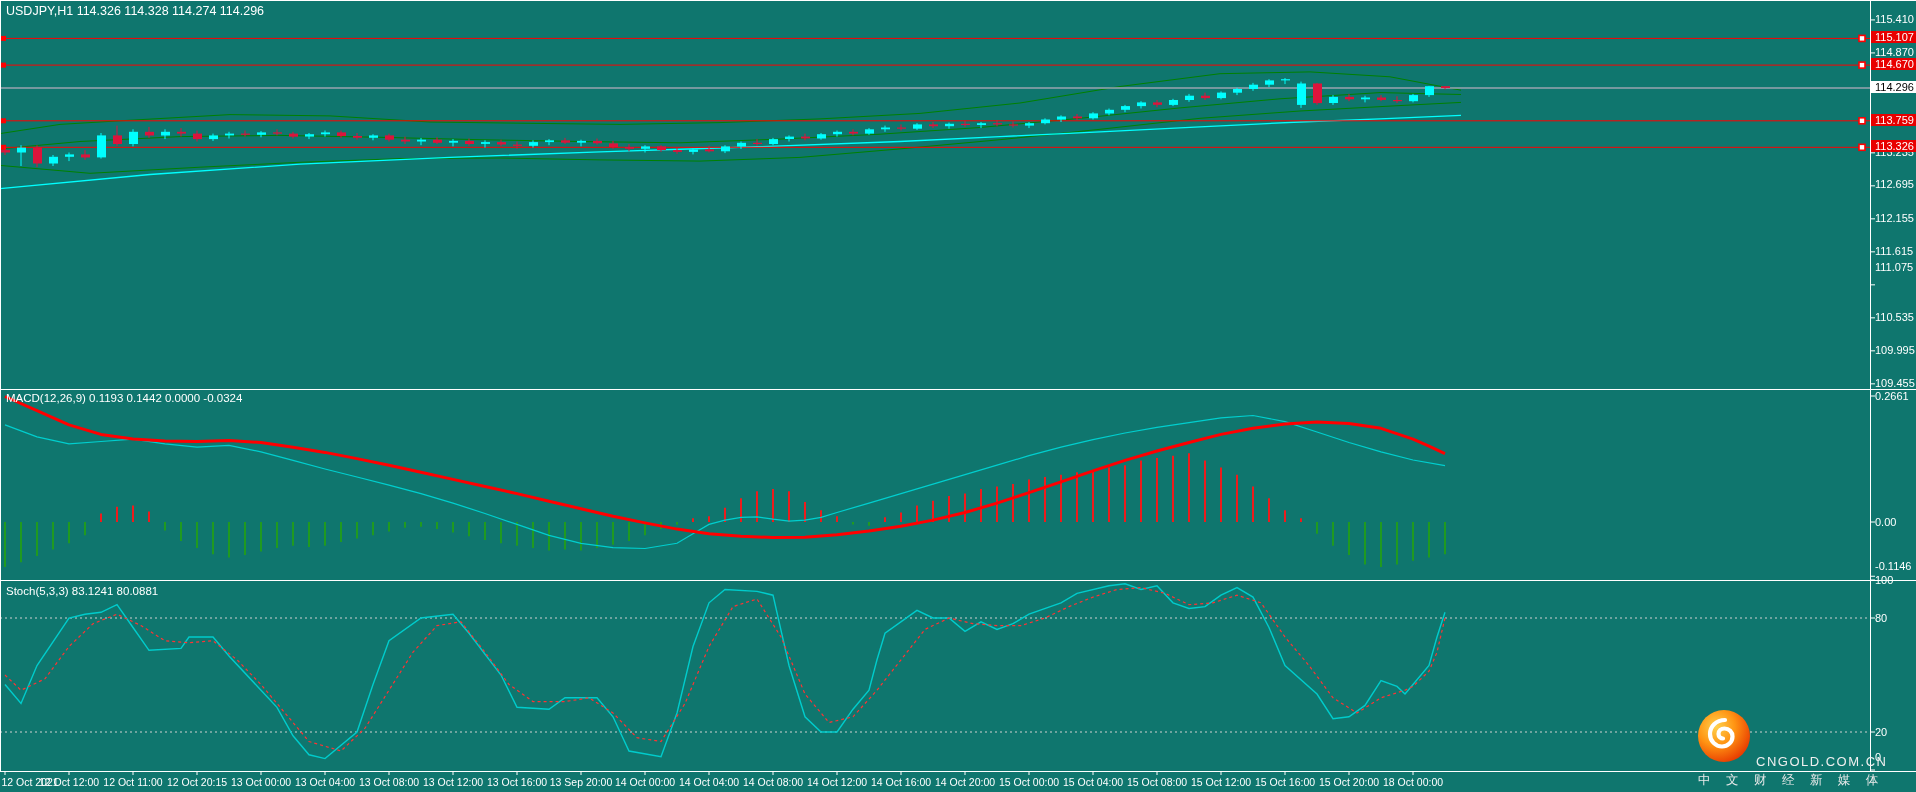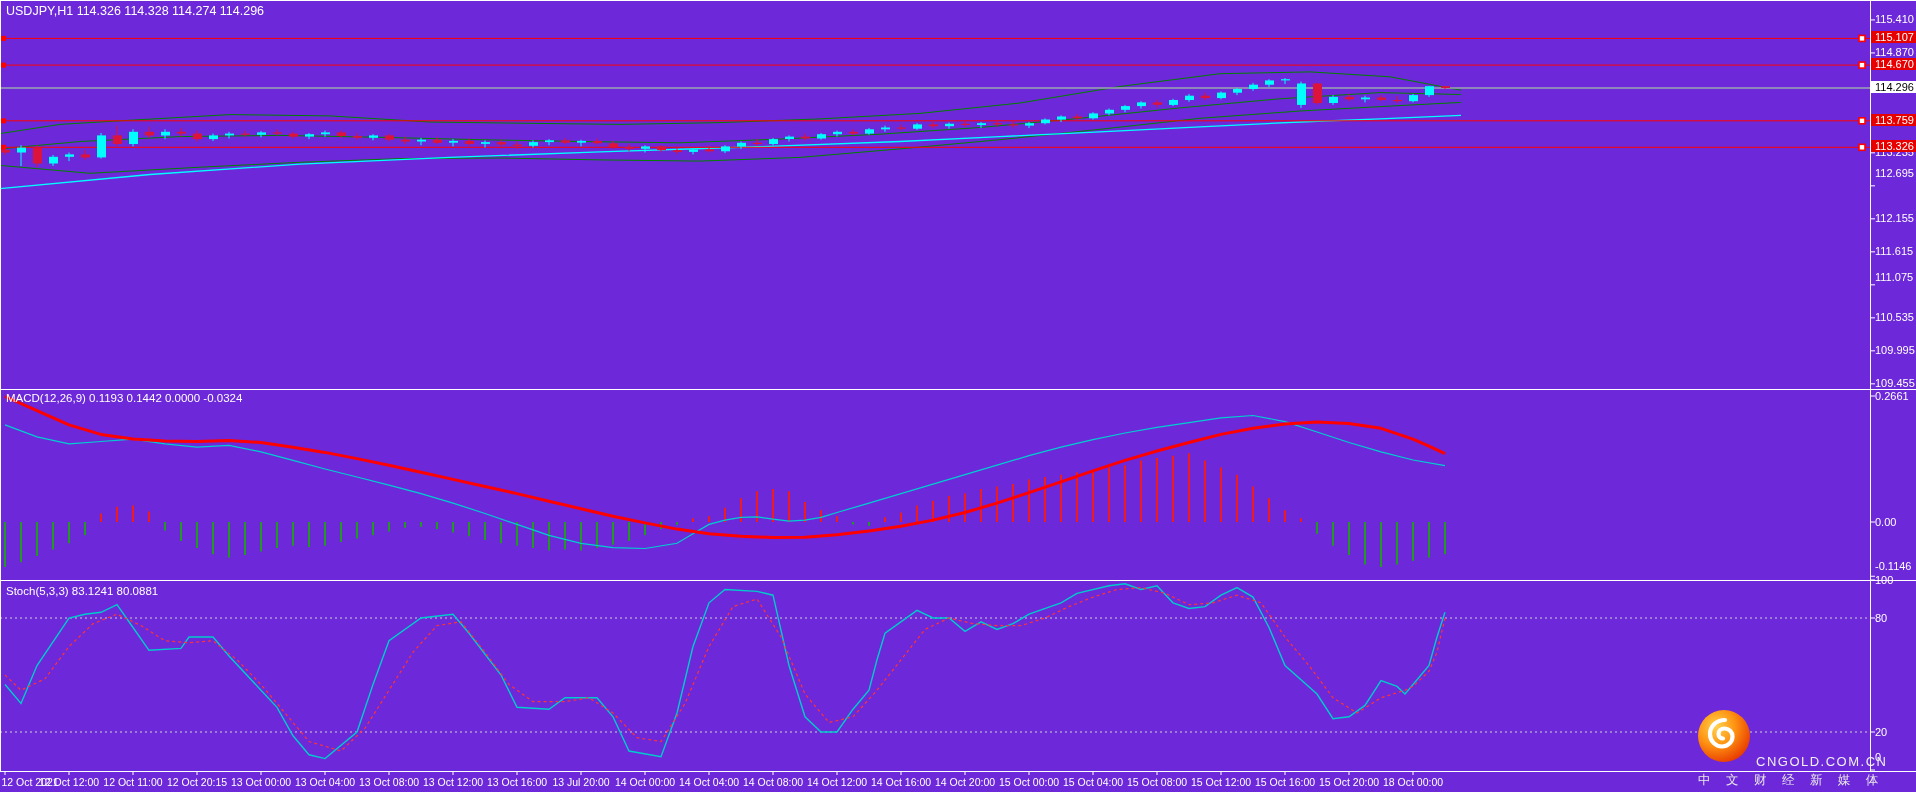--- a/index.html
+++ b/index.html
@@ -1,16 +1,16 @@
 <!DOCTYPE html>
 <html><head>
 <meta charset="utf-8">
 <style>
   html,body{margin:0;padding:0;background:#111;}
-  .chart{position:relative;width:1916px;height:792px;background:#6d28d9;overflow:hidden;
+  .chart{position:relative;width:1916px;height:792px;background:#0f766e;overflow:hidden;
          font-family:"Liberation Sans",sans-serif;}
   svg{position:absolute;left:0;top:0;}
   .lbl{position:absolute;color:#fff;font-size:12px;white-space:nowrap;z-index:5;}
   #chart-title{left:6px;top:4px;font-size:12.5px;}
   #macd-label{left:6px;top:392px;font-size:11.5px;}
   #stoch-label{left:6px;top:585px;font-size:11.5px;}
   .ptick{position:absolute;left:1875px;color:#fff;font-size:11px;white-space:nowrap;z-index:4;}
   .pline-lbl{position:absolute;left:1871px;width:45px;color:#fff;background:#e80000;
              font-size:11px;text-align:center;padding:0 1px;z-index:6;}
   .cur-lbl{position:absolute;left:1871px;width:45px;color:#000;background:#fff;
@@ -375,24 +375,24 @@
     </svg>
 
   <div class="lbl" id="chart-title">USDJPY,H1  114.326 114.328 114.274 114.296</div>
   <div class="lbl" id="macd-label">MACD(12,26,9) 0.1193 0.1442 0.0000 -0.0324</div>
   <div class="lbl" id="stoch-label">Stoch(5,3,3) 83.1241 80.0881</div>
 
   <div id="price-axis">
       <div class="ptick" style="top: 12.9237px;">115.410</div>
       <div class="ptick" style="top: 45.923px;">114.870</div>
       <div class="ptick" style="top: 145.837px;">113.235</div>
-      <div class="ptick" style="top: 167px;">112.695</div>
+      <div class="ptick" style="top: 178px;">112.695</div>
       <div class="ptick" style="top: 211.836px;">112.155</div>
       <div class="ptick" style="top: 244.835px;">111.615</div>
-      <div class="ptick" style="top: 271px;">111.075</div>
+      <div class="ptick" style="top: 261px;">111.075</div>
       <div class="ptick" style="top: 310.834px;">110.535</div>
       <div class="ptick" style="top: 343.833px;">109.995</div>
       <div class="ptick" style="top: 376.832px;">109.455</div>
       <div class="pline-lbl" style="top: 31.44px;">115.107</div>
       <div class="pline-lbl" style="top: 58.145px;">114.670</div>
       <div class="pline-lbl" style="top: 113.816px;">113.759</div>
       <div class="pline-lbl" style="top: 140.276px;">113.326</div>
       <div class="cur-lbl" style="top: 81px;">114.296</div>
       <div class="ptick" style="top: 390.006px;">0.2661</div>
       <div class="ptick" style="top: 516px;">0.00</div>
@@ -405,21 +405,21 @@
   <div id="time-axis">
       <div class="ttick" style="left: 30px;">12 Oct 2021</div>
       <div class="ttick" style="left: 69px;">12 Oct 12:00</div>
       <div class="ttick" style="left: 133px;">12 Oct 11:00</div>
       <div class="ttick" style="left: 197px;">12 Oct 20:15</div>
       <div class="ttick" style="left: 261px;">13 Oct 00:00</div>
       <div class="ttick" style="left: 325px;">13 Oct 04:00</div>
       <div class="ttick" style="left: 389px;">13 Oct 08:00</div>
       <div class="ttick" style="left: 453px;">13 Oct 12:00</div>
       <div class="ttick" style="left: 517px;">13 Oct 16:00</div>
-      <div class="ttick" style="left: 581px;">13 Jul 20:00</div>
+      <div class="ttick" style="left: 581px;">13 Sep 20:00</div>
       <div class="ttick" style="left: 645px;">14 Oct 00:00</div>
       <div class="ttick" style="left: 709px;">14 Oct 04:00</div>
       <div class="ttick" style="left: 773px;">14 Oct 08:00</div>
       <div class="ttick" style="left: 837px;">14 Oct 12:00</div>
       <div class="ttick" style="left: 901px;">14 Oct 16:00</div>
       <div class="ttick" style="left: 965px;">14 Oct 20:00</div>
       <div class="ttick" style="left: 1029px;">15 Oct 00:00</div>
       <div class="ttick" style="left: 1093px;">15 Oct 04:00</div>
       <div class="ttick" style="left: 1157px;">15 Oct 08:00</div>
       <div class="ttick" style="left: 1221px;">15 Oct 12:00</div>

